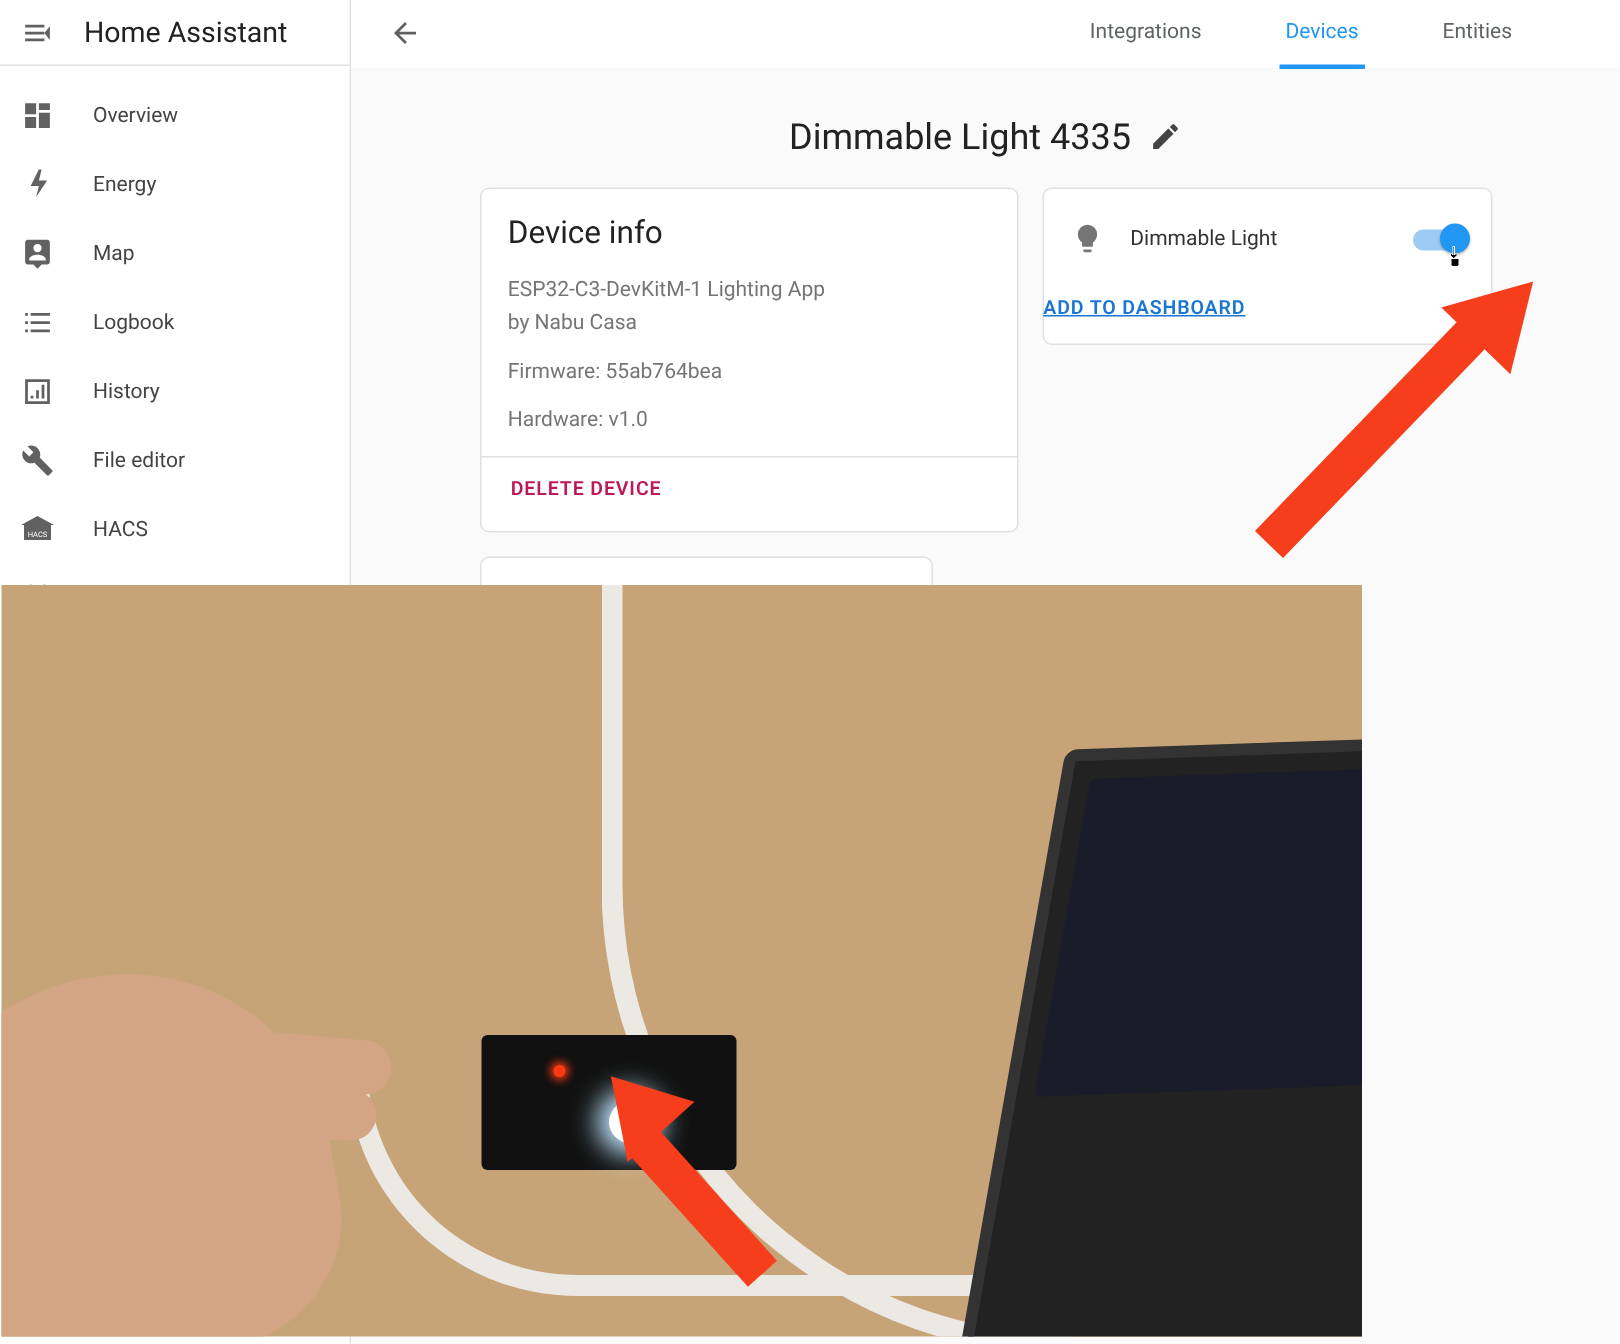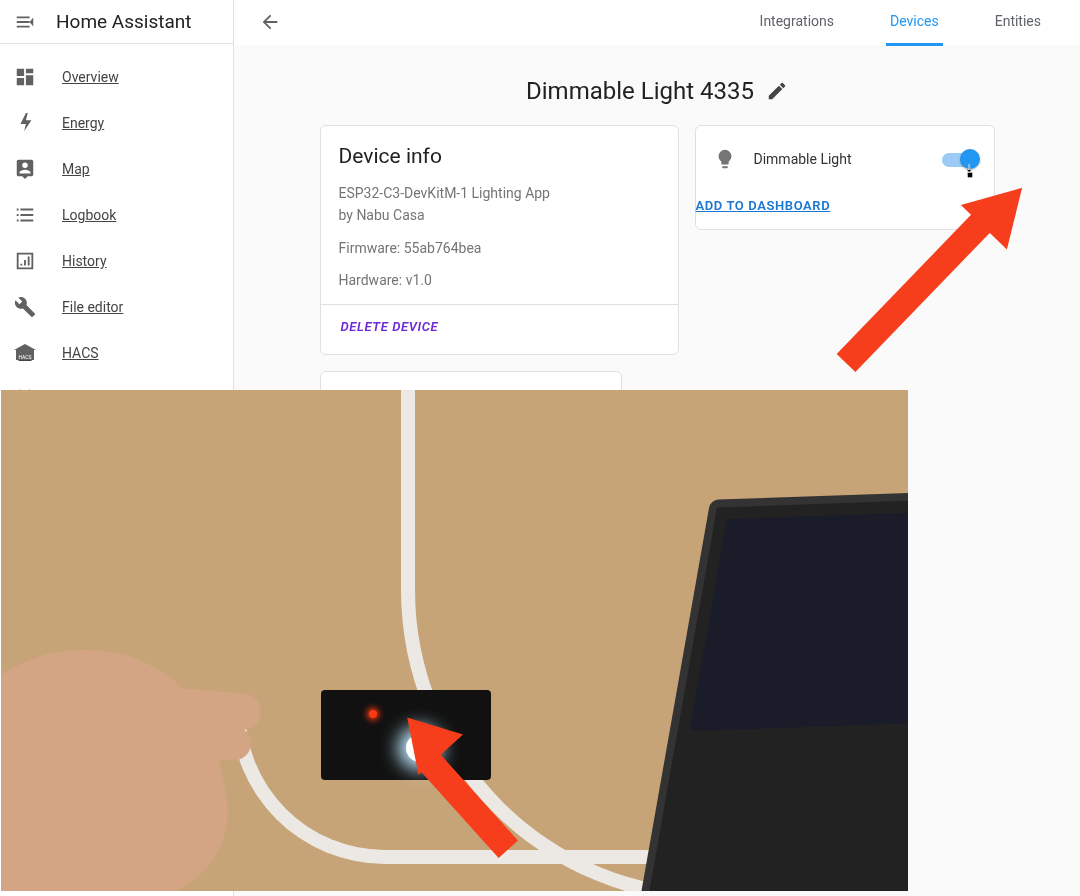--- a/index.html
+++ b/index.html
@@ -52,21 +52,20 @@
     padding-top: 10px;
   }
   .nav-item {
     display: flex;
     align-items: center;
     gap: 26px;
     padding: 12px 14px;
     cursor: pointer;
     color: #444;
     font-size: 14px;
-    text-decoration: underline;
   }
   .nav-item .nav-icon {
     width: 22px;
     height: 22px;
     color: #616161;
     display: flex;
     align-items: center;
     justify-content: center;
   }
   .nav-item .nav-icon svg { width: 22px; height: 22px; }
@@ -103,21 +102,21 @@
     height: 44px;
     display:flex;align-items:center;justify-content:center;
     cursor:pointer;
     color:#616161;
     margin-left: 14px;
   }
   .tabs {
     margin-left: auto;
     display: flex;
     gap: 48px;
-    padding-right: 35px;
+    padding-right: 68px;
   }
   .tab {
     height: 44px;
     display:flex;align-items:center;
     font-size: 14px;
     color: #5f6368;
     cursor: pointer;
     border-bottom: 3px solid transparent;
     padding: 0 4px;
   }
@@ -173,22 +172,21 @@
   .card-action {
     margin: 12px -18px 0 -18px;
     border-top:1px solid #e0e0e0;
     padding: 14px 20px;
     cursor:pointer;
     font-size: 13px;
     font-weight:600;
     letter-spacing: 0.6px;
   }
   .card-action.danger {
-    color:#6d28d9;
-    font-style:italic;
+    color:#be185d;
   }
   .card-action.primary {
     color:#1976d2;
     border-top:none;
     margin-top:6px;
     padding: 12px 0 10px 0;
     text-decoration: underline;
   }
   .controls-card {
     width: 300px;

